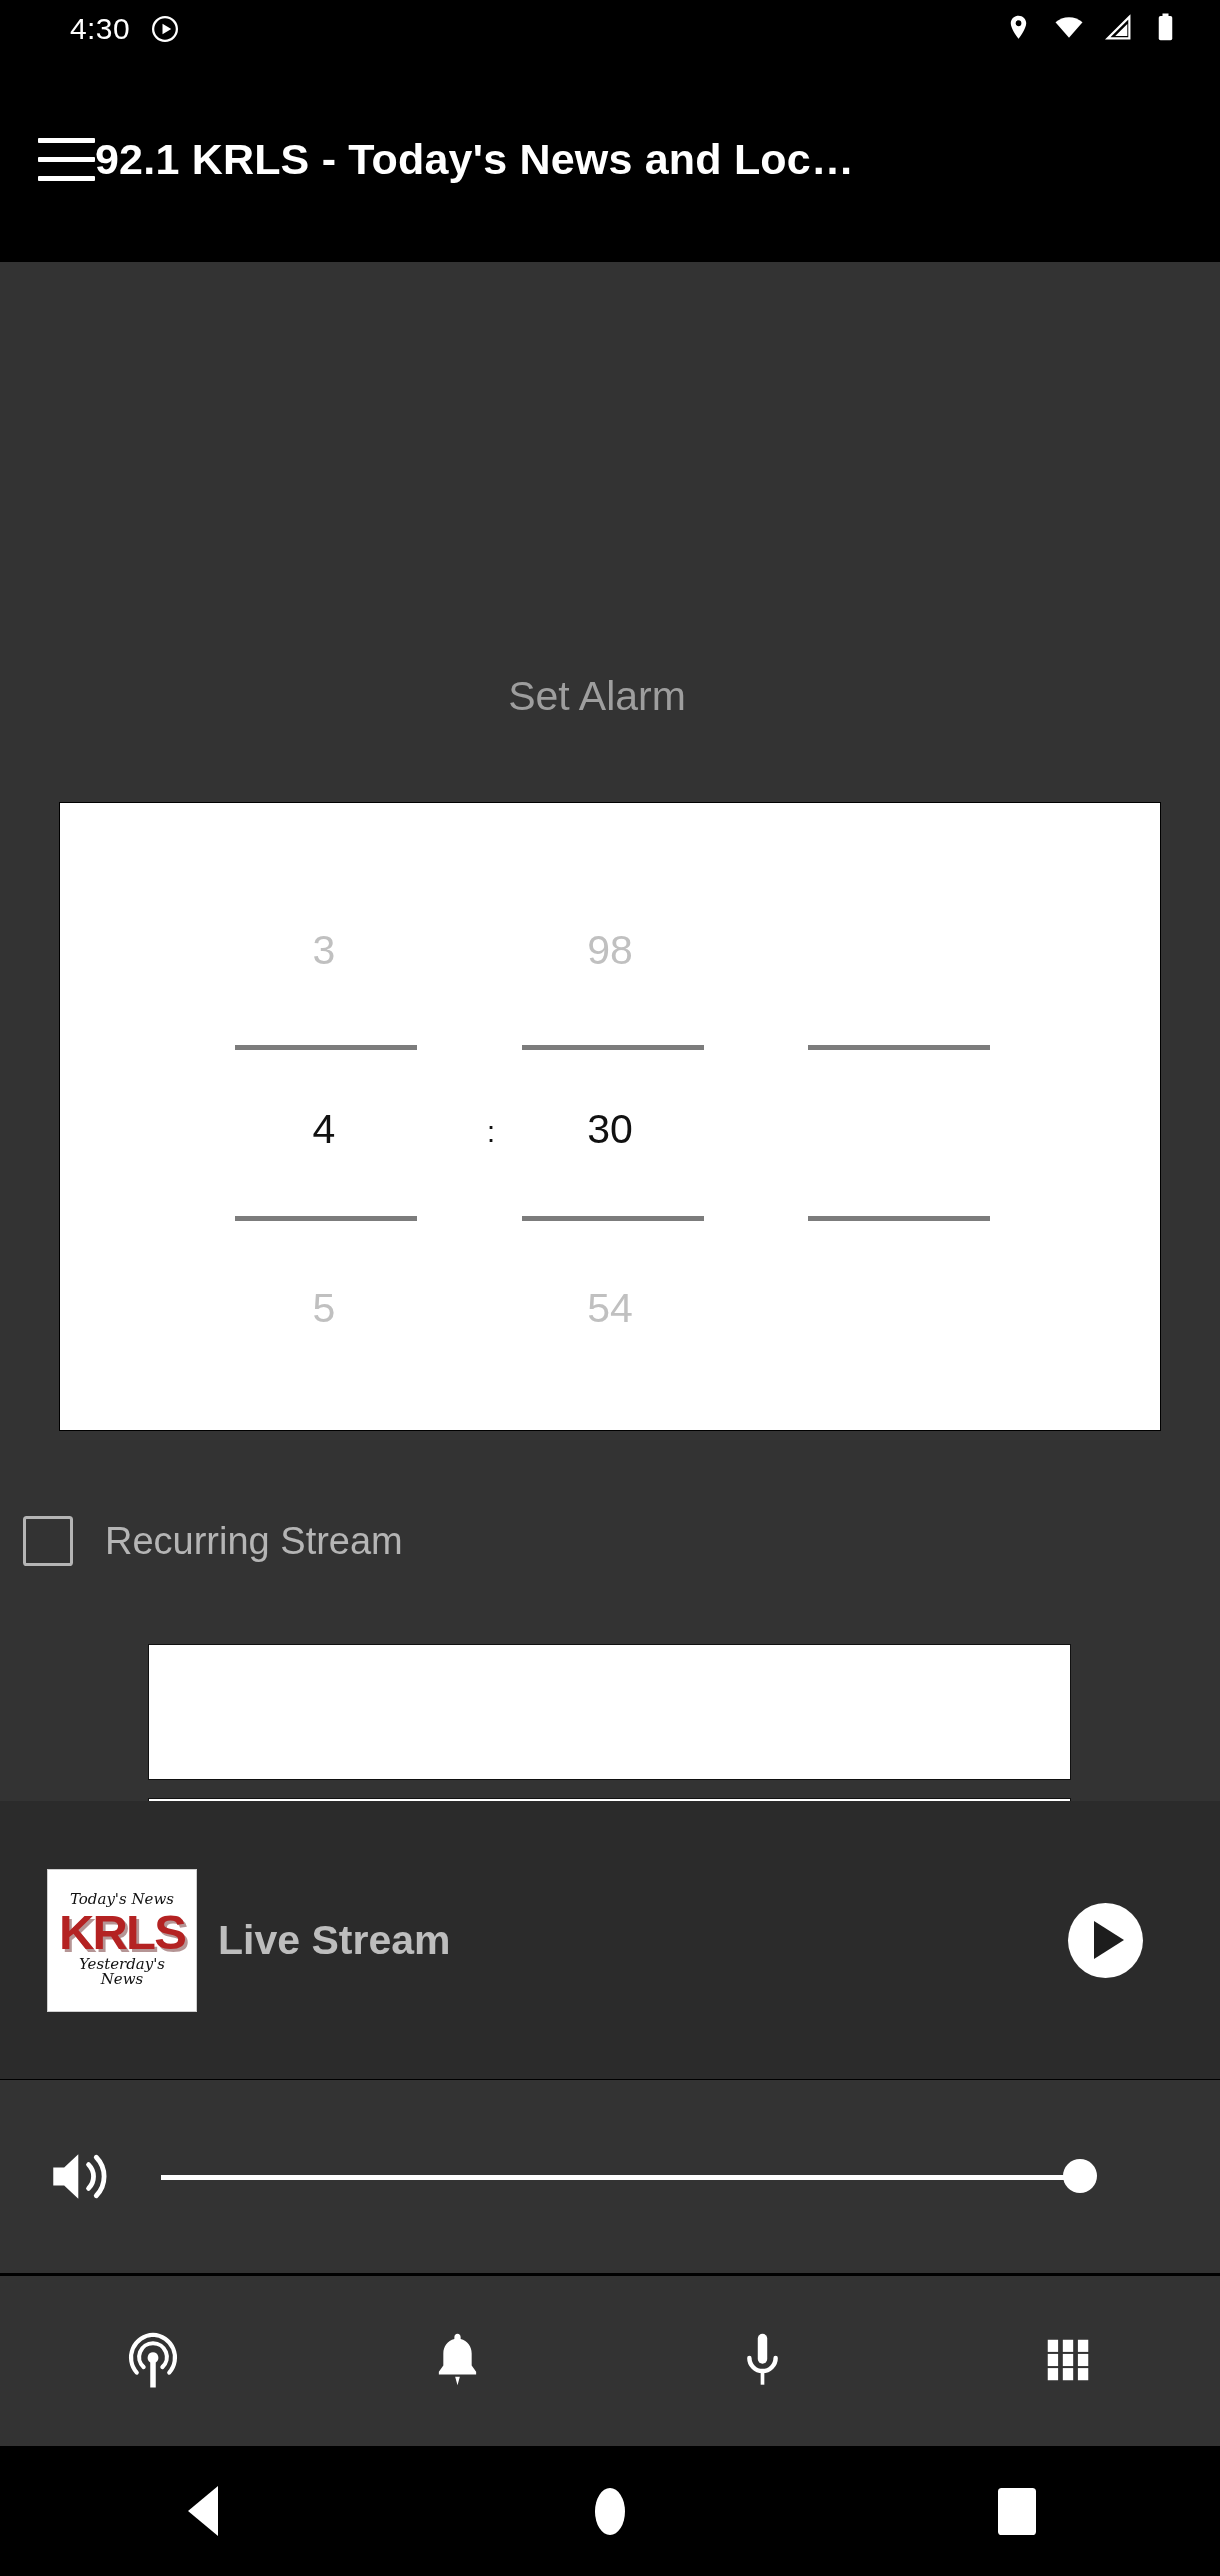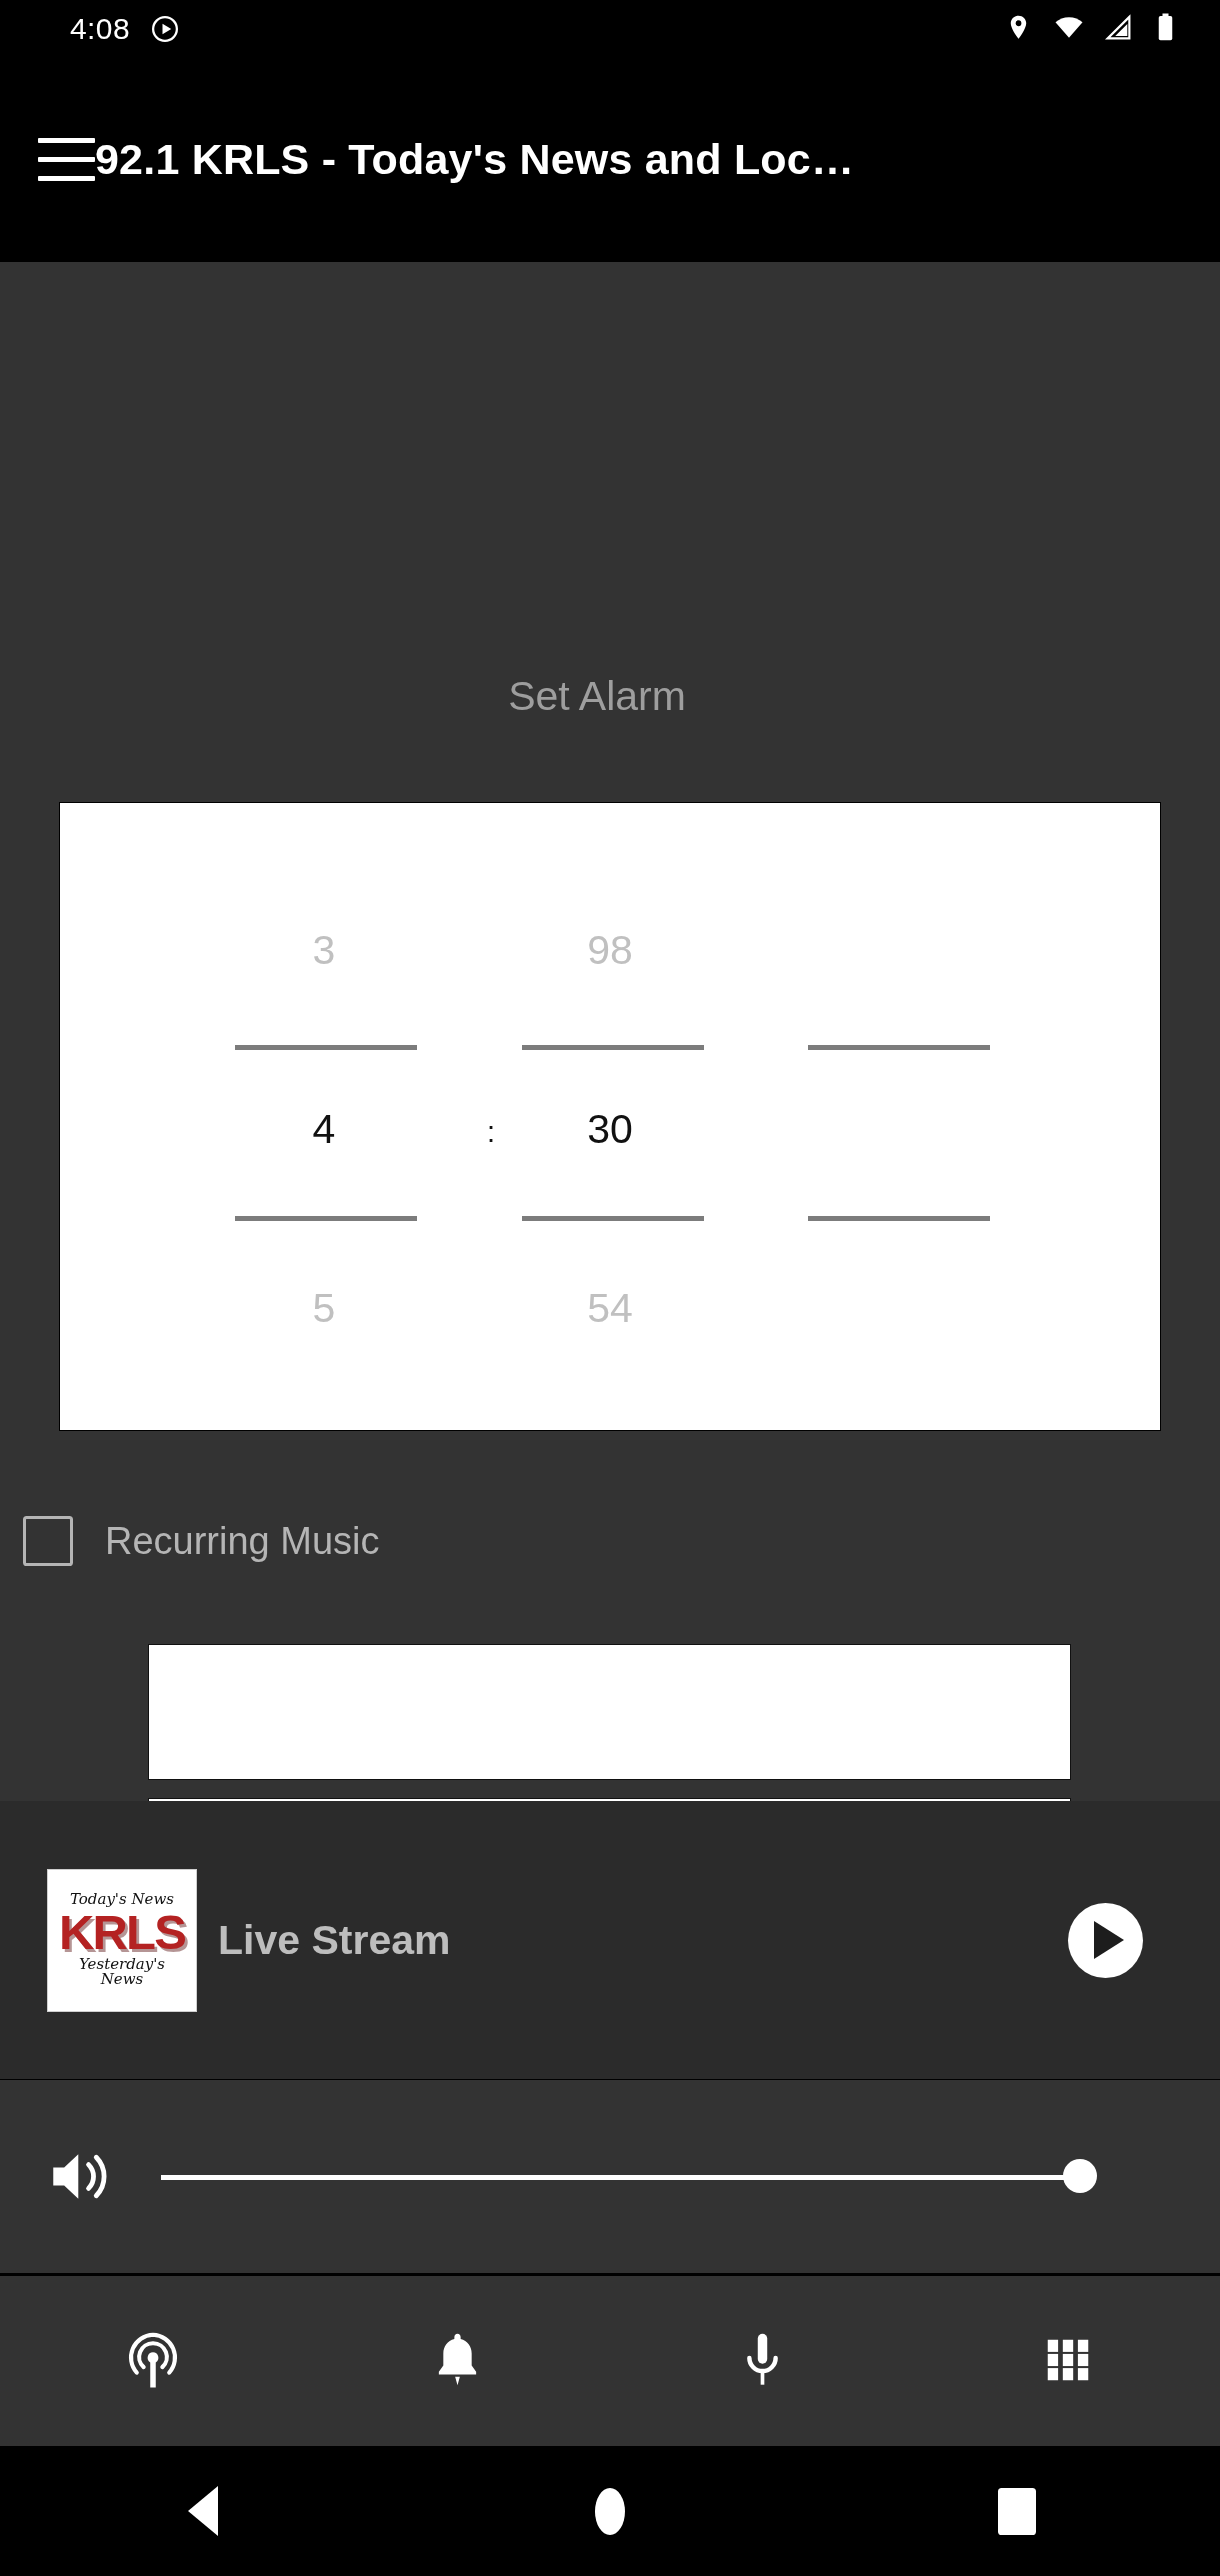--- a/index.html
+++ b/index.html
@@ -165,21 +165,21 @@
   }
   .and-home { width:30px; height:47px; border-radius:50%; background:#fff; }
   .and-recent { width:38px; height:47px; background:#fff; border-radius:3.6px; }
 </style>
 </head>
 <body>
 
 <div id="screen">
 
   <div class="statusbar">
-    <div class="sb-clock">4:08</div>
+    <div class="sb-clock">4:30</div>
     <div class="sb-playglyph">
       <svg width="30" height="30" viewBox="0 0 24 24">
         <circle cx="12" cy="12" r="9.5" fill="none" stroke="#fff" stroke-width="1.8"></circle>
         <path d="M10 7.8 L17 12 L10 16.2 Z" fill="#fff"></path>
       </svg>
     </div>
     <div class="sb-right">
       <span>
         <svg width="29" height="29" viewBox="0 0 24 24">
           <path d="M12 2.2c-3.6 0-6.4 2.8-6.4 6.3 0 4.7 6.4 12.9 6.4 12.9s6.4-8.2 6.4-12.9c0-3.5-2.8-6.3-6.4-6.3zm0 8.7a2.4 2.4 0 1 1 0-4.8 2.4 2.4 0 0 1 0 4.8z" fill="#fff"></path>
@@ -240,21 +240,21 @@
         <div class="pk-rule hour bottom"></div>
         <div class="pk-rule minute top"></div>
         <div class="pk-rule minute bottom"></div>
         <div class="pk-rule period top"></div>
         <div class="pk-rule period bottom"></div>
       </div>
     </div>
 
     <div class="recurring-row">
       <div class="checkbox"></div>
-      <div class="recurring-label">Recurring Music</div>
+      <div class="recurring-label">Recurring Stream</div>
     </div>
 
     <div class="panel one"></div>
     <div class="panel two"></div>
 
     <div class="drag-handle">
       <i></i>
         <i></i>
     </div>
   </div>

